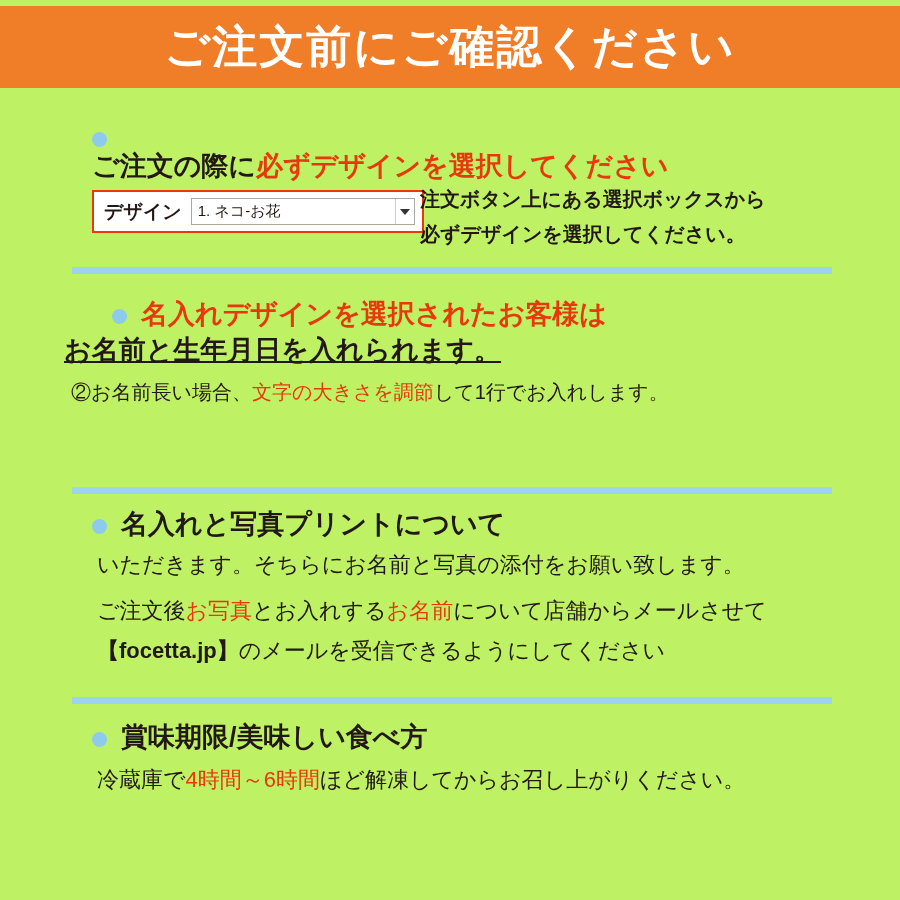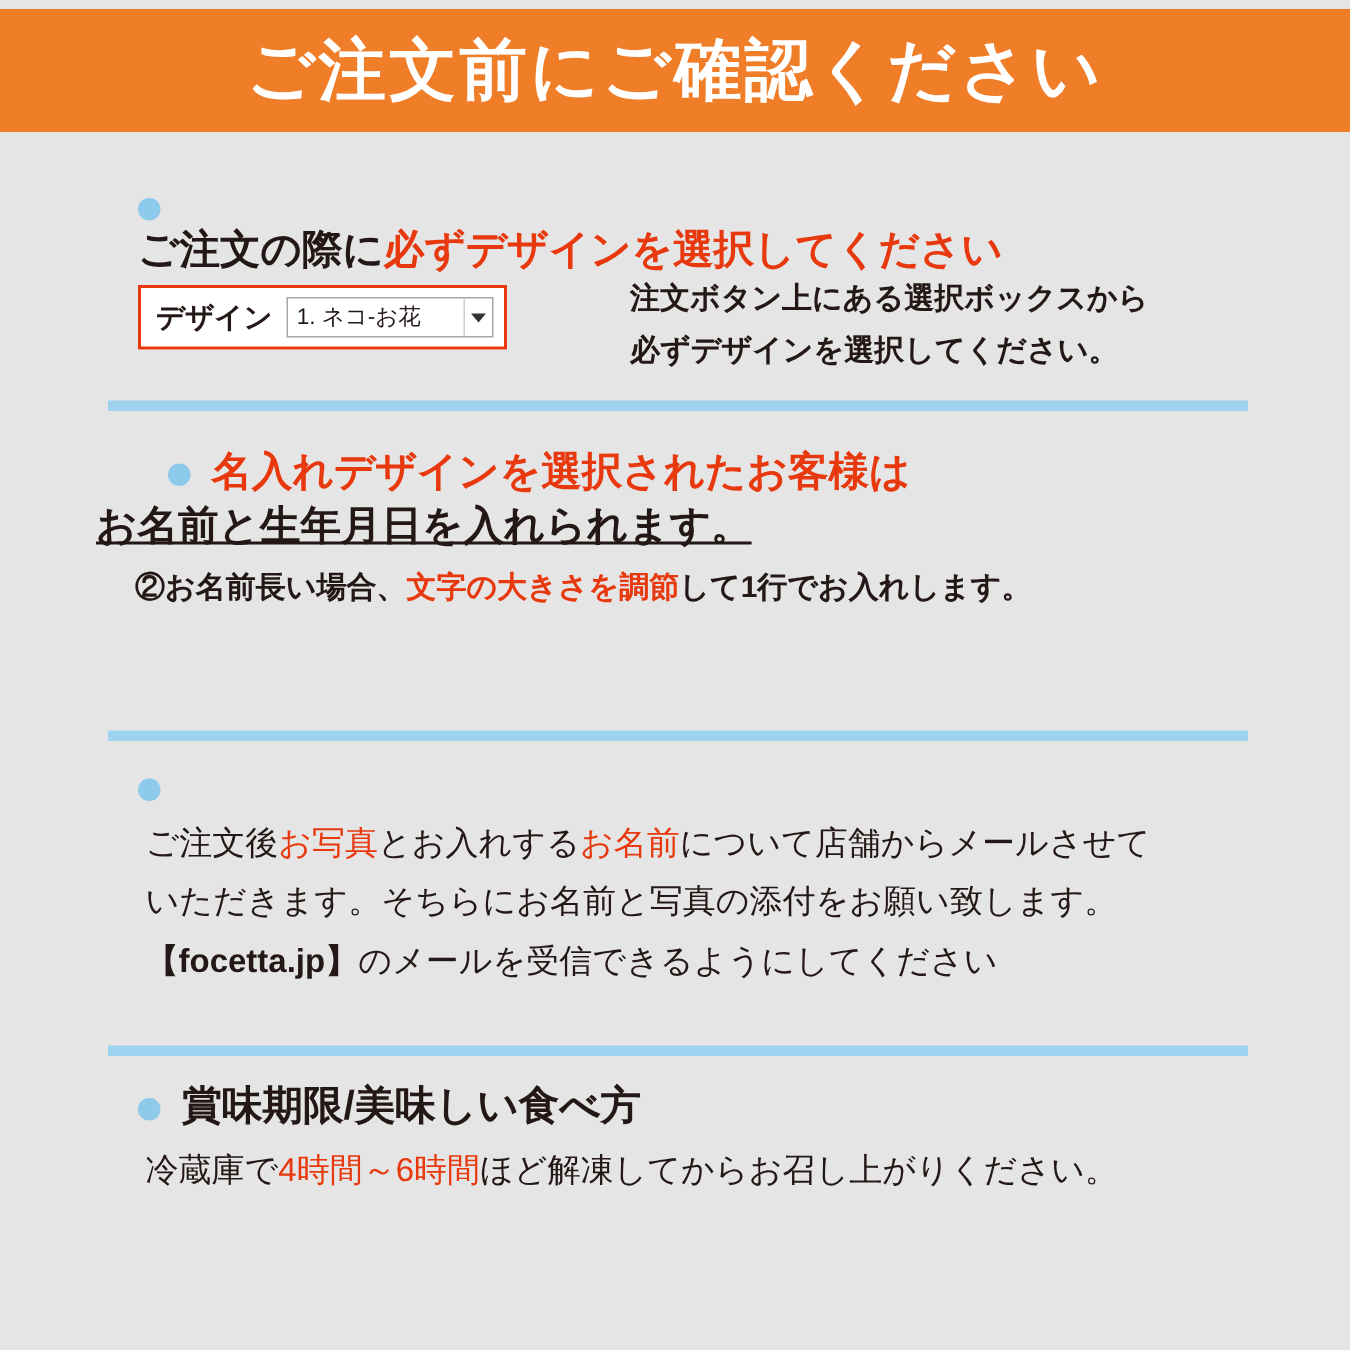--- a/index.html
+++ b/index.html
@@ -11,21 +11,21 @@
     width: 900px;
     height: 900px;
     font-family: "Liberation Sans", sans-serif;
     color: #231815;
     overflow: hidden;
   }
   .page {
     position: relative;
     width: 900px;
     height: 900px;
-    background: #e5e5e5;
+    background: #bef264;
   }
 
   
   .header-banner {
     position: absolute;
     left: 0;
     top: 6px;
     width: 900px;
     height: 82px;
     background: #f07d28;
@@ -84,21 +84,21 @@
   .body-text-lg {
     font-size: 22px;
     line-height: 1.6;
   }
 
   
   .select-wrap {
     position: absolute;
     left: 92px;
     top: 190px;
-    width: 246px;
+    width: 332px;
     height: 43px;
     border: 2px solid #e8380d;
     background: #ffffff;
     display: flex;
     align-items: center;
     box-sizing: border-box;
   }
   .select-label {
     font-size: 19px;
     font-weight: bold;
@@ -186,36 +186,37 @@
 
   <div class="section" style="top:295px;">
     <div class="bullet-line" style="padding-left:112px;">
       <div class="bullet"></div>
       <div class="head-text">
         <span class="red">名入れデザインを選択されたお客様は</span>
       </div>
     </div>
     <div class="head-text blk" style="padding-left:64px; margin-top:-2px;text-decoration:underline;">お名前と生年月日を入れられます。</div>
 
-    <div class="body-text" style="padding-left:90px; margin-top:6px;font-weight:bold;">
+    <div class="body-text" style="padding-left:71px; margin-top:6px;">
       <span>②お名前長い場合、</span><span class="red">文字の大きさを調節</span><span>して1行でお入れします。</span>
     </div>
   </div>
 
   <div class="divider" style="top:487px;"></div>
 
   <div class="section" style="top:505px;">
     <div class="bullet-line" style="padding-left:92px;">
       <div class="bullet"></div>
-    </div>
-
+      <div class="head-text blk">名入れと写真プリントについて</div>
+    </div>
+
+    <div class="body-text body-text-lg" style="padding-left:97px; margin-top:4px;">いただきます。そちらにお名前と写真の添付をお願い致します。</div>
     <div class="body-text body-text-lg" style="padding-left:97px; margin-top:10px;">
       <span>ご注文後</span><span class="red">お写真</span><span>とお入れする</span><span class="red">お名前</span><span>について店舗からメールさせて</span>
     </div>
-    <div class="body-text body-text-lg" style="padding-left:97px; margin-top:4px;">いただきます。そちらにお名前と写真の添付をお願い致します。</div>
     <div style="padding-left:97px; margin-top:6px; font-size:22px; line-height:1.5;">
       <span style="font-size:22px; font-weight:bold;">【focetta.jp】</span><span>のメールを受信できるようにしてください</span>
     </div>
   </div>
 
   <div class="divider" style="top:697px;"></div>
 
   <div class="section" style="top:718px;">
     <div class="bullet-line" style="padding-left:92px;">
       <div class="bullet"></div>

